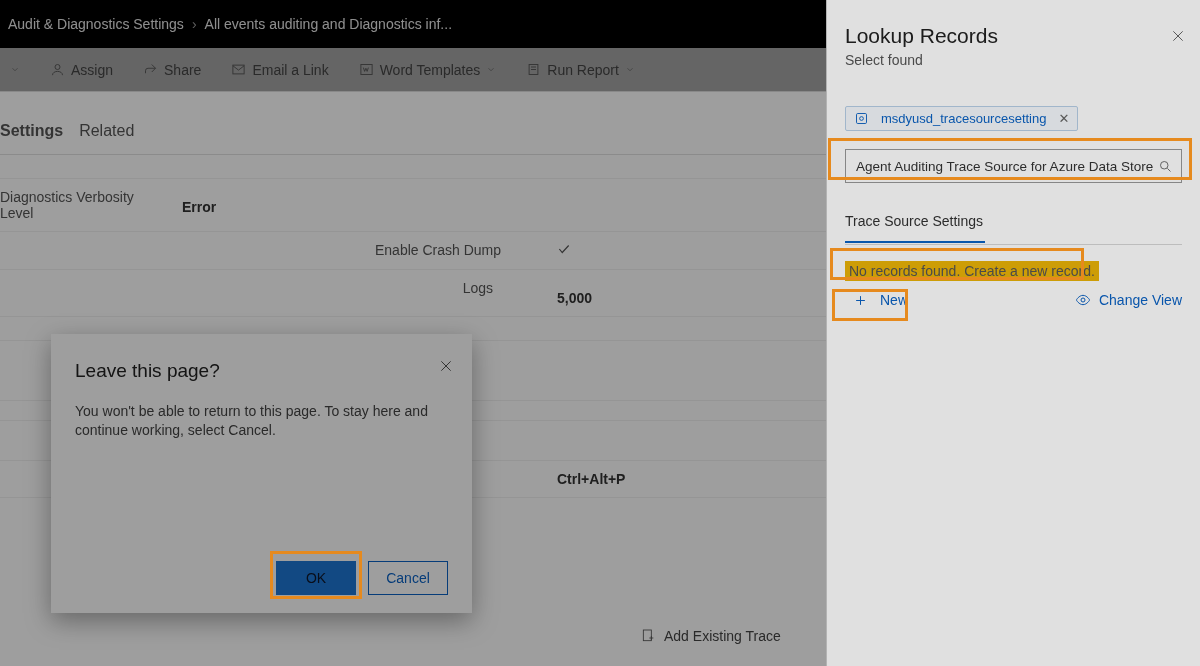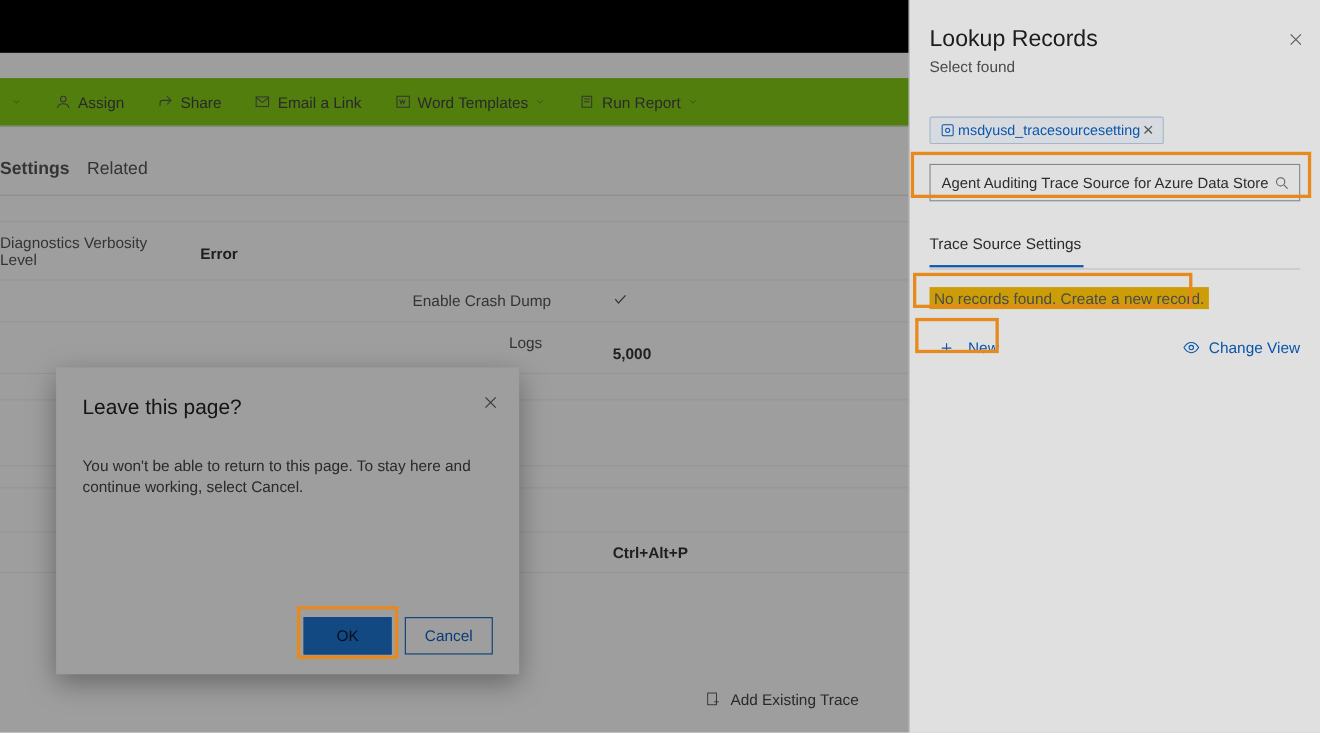--- a/index.html
+++ b/index.html
@@ -8,21 +8,21 @@
   
   .topbar { height: 48px; background: #000; color: #e6e6e6; display: flex; align-items: center; padding: 0 8px; font-size: 14px; }
   .topbar .bc { display: flex; align-items: center; gap: 8px; }
   .topbar .bc span { white-space: nowrap; }
   .topbar .bc .sep { color: #999; }
   .topbar .spacer { flex: 1; }
   .topbar .iconbtn { width: 40px; height: 40px; display: flex; align-items: center; justify-content: center; color: #e6e6e6; }
   .topbar .iconbtn svg { width: 18px; height: 18px; stroke: currentColor; fill: none; stroke-width: 1.5; }
 
   
-  .cmdbar { height: 44px; border-bottom: 1px solid #ddd; display: flex; align-items: center; gap: 30px; padding: 0 10px; font-size: 14px; color: #444; background: #84cc16; margin-top: 23px; }
+  .cmdbar { height: 44px; border-bottom: 1px solid #ddd; display: flex; align-items: center; gap: 30px; padding: 0 10px; font-size: 14px; color: #444; background: #a3a3a3; }
   .cmdbar .cmd { display: flex; align-items: center; gap: 6px; cursor: pointer; }
   .cmdbar .cmd svg { width: 15px; height: 15px; stroke: #555; fill: none; stroke-width: 1.5; }
   .cmdbar .cmd .caret { width: 10px; }
 
   
   .content { padding-left: 0; }
   .tabs { display: flex; gap: 16px; padding: 30px 0 14px 0; font-size: 16px; color: #555; border-bottom: 1px solid #e1e1e1; }
   .tabs .tab.active { font-weight: 600; }
   .formrow { display: flex; border-bottom: 1px solid #f0f0f0; }
   .formrow .label { width: 375px; padding: 10px 12px 10px 12px; font-size: 14px; color: #555; }
@@ -34,39 +34,39 @@
   
   .add-existing { position: absolute; left: 640px; top: 628px; display: flex; align-items: center; gap: 8px; font-size: 14px; color: #444; }
   .add-existing svg { width: 16px; height: 16px; stroke: #555; fill: none; stroke-width: 1.3; }
 
   
   .panel { position: absolute; right: 0; top: 0; width: 374px; height: 666px; background: #fff; border-left: 1px solid #ccc; padding: 24px 18px 0 18px; }
   .panel .ptitle { font-size: 21px; color: #222; }
   .panel .psub { font-size: 14px; color: #555; margin-top: 4px; }
   .panel .pclose { position: absolute; right: 14px; top: 28px; width: 16px; height: 16px; }
   .panel .pclose svg { width: 16px; height: 16px; stroke: #666; stroke-width: 1.5; }
-  .panel .chip { margin-top: 38px; display: inline-flex; align-items: center; gap: 2px; border: 1px solid #b8d0e8; background: #f5f9fd; color: #0b62c4; padding: 4px 8px; font-size: 13px; border-radius: 2px; }
+  .panel .chip { margin-top: 38px; display: inline-flex; align-items: center; gap: 12px; border: 1px solid #b8d0e8; background: #f5f9fd; color: #0b62c4; padding: 4px 8px; font-size: 13px; border-radius: 2px; }
   .panel .chip svg.icon { width: 15px; height: 15px; stroke: #0b62c4; fill: none; stroke-width: 1.5; }
   .panel .chip .x { color: #666; font-size: 13px; }
   .panel .searchbox { margin-top: 18px; height: 34px; border: 1px solid #999; display: flex; align-items: center; padding: 0 8px 0 10px; font-size: 13.5px; color: #333; }
   .panel .searchbox input { border: none; outline: none; flex: 1; font-size: 13.5px; color: #333; background: transparent; }
   .panel .searchbox svg { width: 15px; height: 15px; stroke: #666; fill: none; stroke-width: 1.5; }
   .panel .sectitle { margin-top: 30px; font-size: 14px; color: #333; padding-bottom: 12px; }
   .panel .tabline { height: 2px; width: 140px; background: #0b62c4; margin-bottom: 1px; }
   .panel .fullline { height: 1px; background: #d8d8d8; }
   .panel .norec { margin-top: 16px; font-size: 14px; color: #555; background: #eab308; padding: 2px 4px; display: inline-block; }
-  .panel .newrow { margin-top: 24px; display: flex; align-items: center; justify-content: space-between; }
+  .panel .newrow { margin-top: 8px; display: flex; align-items: center; justify-content: space-between; }
   .panel .newbtn { display: flex; align-items: center; gap: 12px; color: #0b62c4; font-size: 14px; padding: 3px 8px; }
   .panel .newbtn svg { width: 15px; height: 15px; stroke: #0b62c4; fill: none; stroke-width: 1.6; }
   .panel .chview { display: flex; align-items: center; gap: 8px; color: #0b62c4; font-size: 14px; }
   .panel .chview svg { width: 16px; height: 16px; stroke: #0b62c4; fill: none; stroke-width: 1.5; }
 
   
   .modal { position: absolute; left: 51px; top: 334px; width: 421px; height: 279px; background: #fff; box-shadow: 0 8px 24px rgba(0,0,0,0.35); padding: 20px 24px 18px 24px; z-index: 20; }
-  .modal .mtitle { font-size: 19px; margin-top: 6px; margin-bottom: 32px; color: #222; }
+  .modal .mtitle { font-size: 19px; margin-top: 6px; margin-bottom: 20px; color: #222; }
   .modal .mclose { position: absolute; right: 18px; top: 24px; }
   .modal .mclose svg { width: 16px; height: 16px; stroke: #555; stroke-width: 1.5; }
   .modal .mbody { font-size: 14px; color: #444; line-height: 1.35; }
   .modal .mbtns { position: absolute; right: 24px; bottom: 18px; display: flex; gap: 12px; }
   .modal .btn { height: 34px; min-width: 80px; border: 1px solid #0b62c4; font-size: 14px; display: inline-flex; align-items: center; justify-content: center; cursor: pointer; }
   .modal .btn.primary { background: #1d76d4; color: #0f172a; border-color: #1d76d4; }
   .modal .btn.secondary { background: #fff; color: #0b62c4; text-align: center; }
 
   
   .scrim { position: absolute; left: 0; top: 0; width: 826px; height: 666px; background: rgba(0,0,0,0.38); z-index: 30; pointer-events: none; }
@@ -75,20 +75,25 @@
 
   
   .hl { position: absolute; border: 3px solid #e68a1e; z-index: 40; pointer-events: none; }
 
   .lcol-start { padding-left: 375px; }
 </style>
 </head>
 <body>
 
 <div class="topbar">
+  <div class="bc">
+    <span>Audit &amp; Diagnostics Settings</span>
+    <span class="sep">›</span>
+    <span>All events auditing and Diagnostics inf...</span>
+  </div>
   <div class="spacer"></div>
   <div class="iconbtn">
     <svg viewBox="0 0 24 24">
         <circle cx="10" cy="10" r="6"></circle>
         <line x1="15" y1="15" x2="20" y2="20"></line>
       </svg>
   </div>
   <div class="iconbtn">
     <svg viewBox="0 0 24 24">
         <circle cx="12" cy="12" r="8"></circle>

